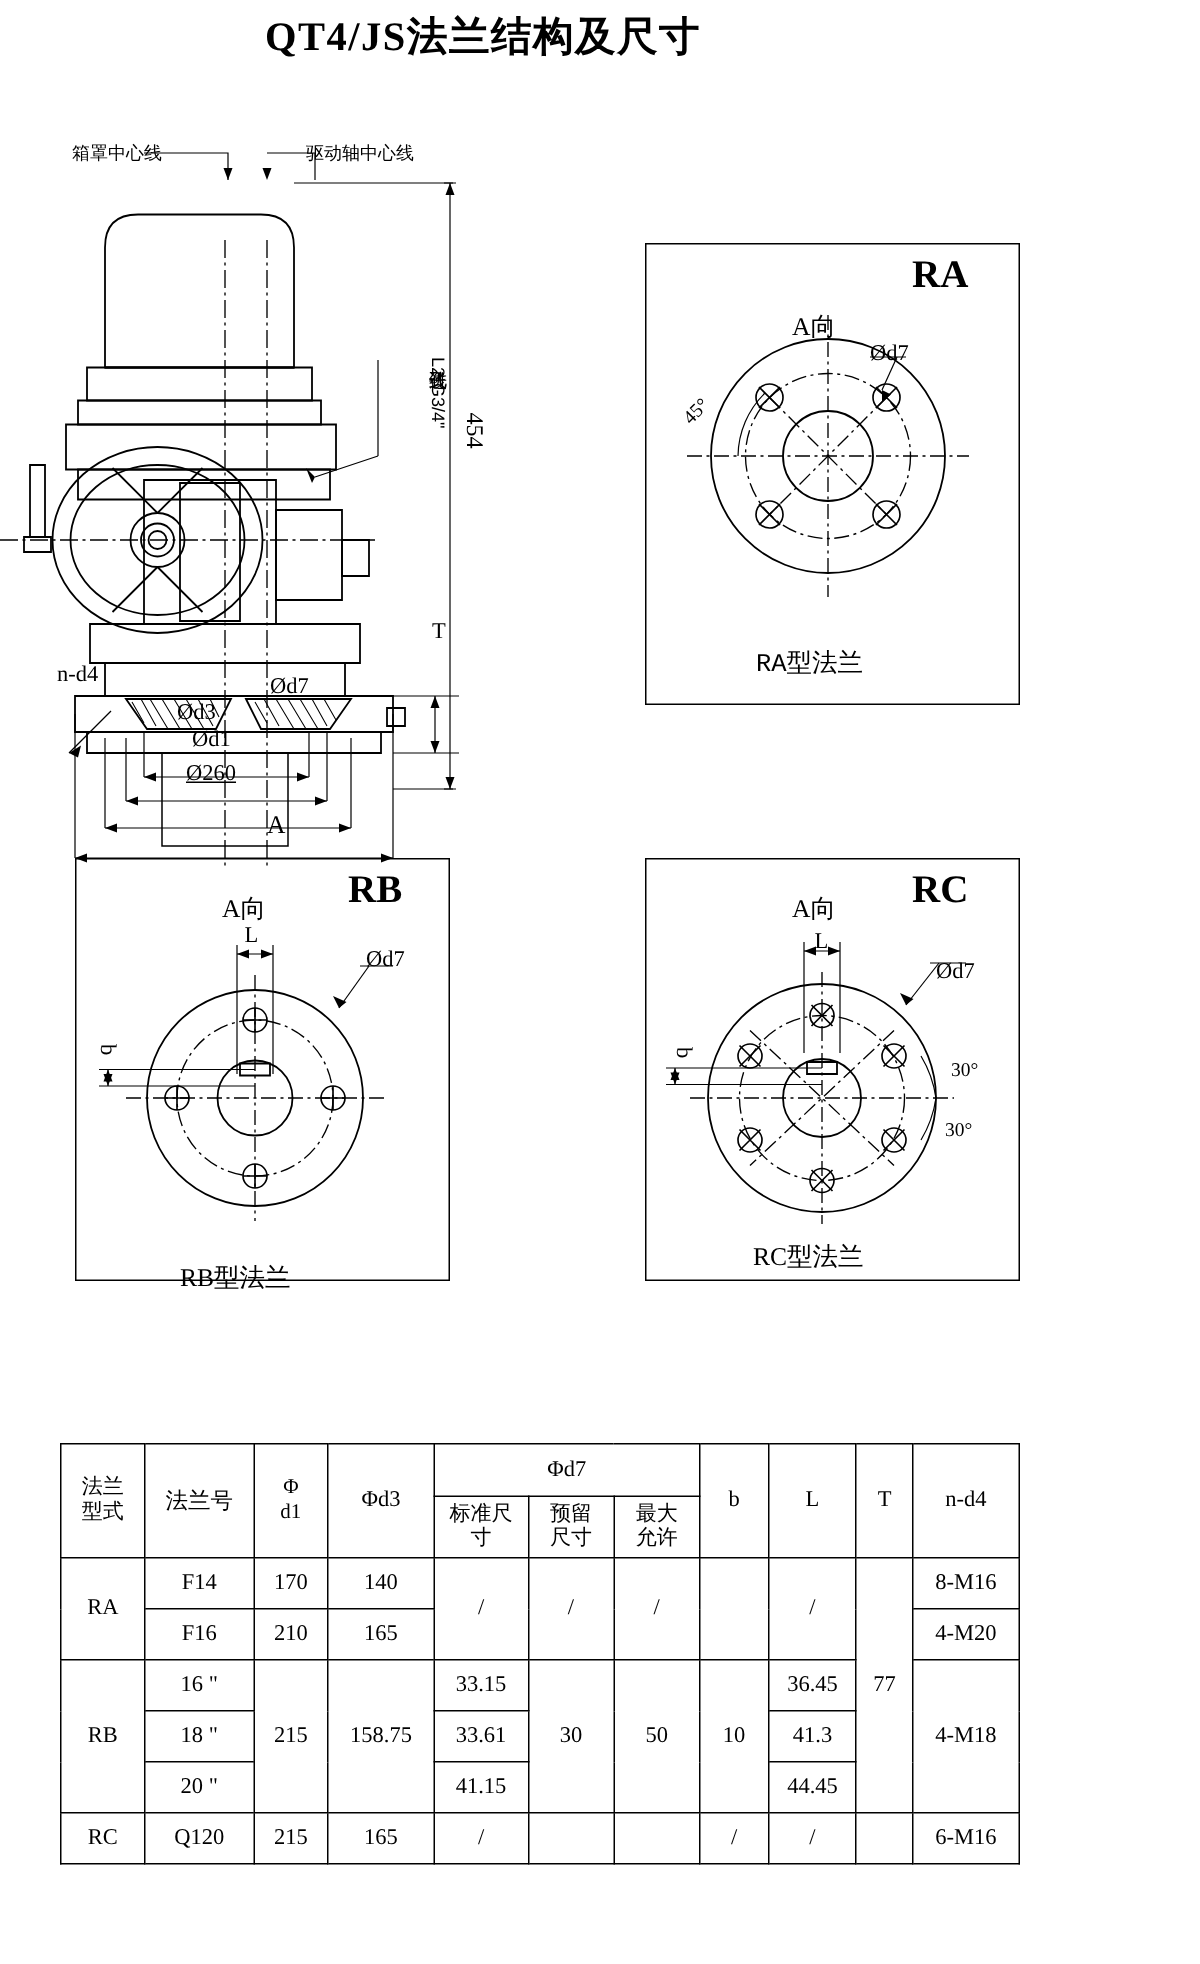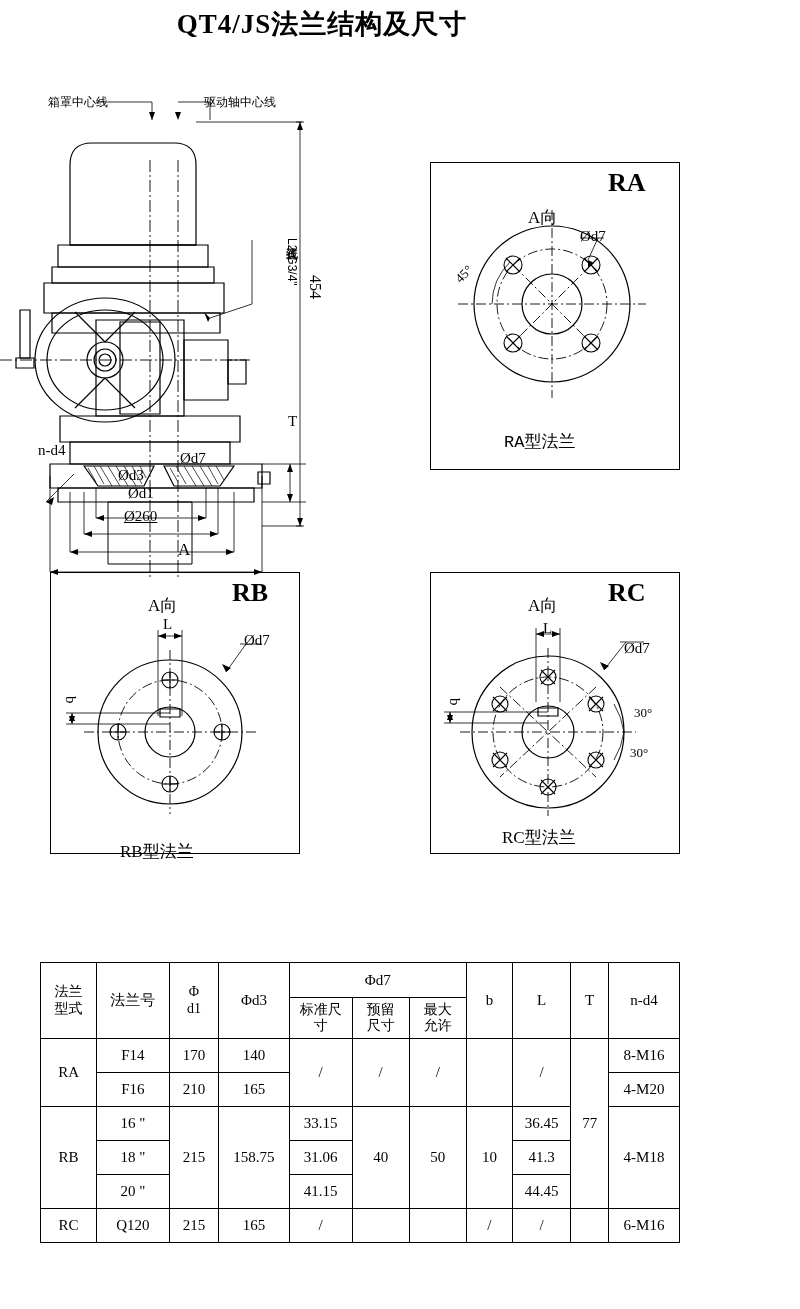--- a/index.html
+++ b/index.html
@@ -432,29 +432,29 @@
       <td>165</td>
       <td>4-M20</td>
     </tr>
 
     <tr class="rowh">
       <td rowspan="3">RB</td>
       <td>16 "</td>
       <td rowspan="3">215</td>
       <td rowspan="3">158.75</td>
       <td>33.15</td>
-      <td rowspan="3">40</td>
+      <td rowspan="3">30</td>
       <td rowspan="3">50</td>
       <td rowspan="3">10</td>
       <td>36.45</td>
       <td rowspan="3">4-M18</td>
     </tr>
     <tr class="rowh">
       <td>18 "</td>
-      <td>31.06</td>
+      <td>33.61</td>
       <td>41.3</td>
     </tr>
     <tr class="rowh">
       <td>20 "</td>
       <td>41.15</td>
       <td>44.45</td>
     </tr>
 
     <tr class="rowh">
       <td>RC</td>

